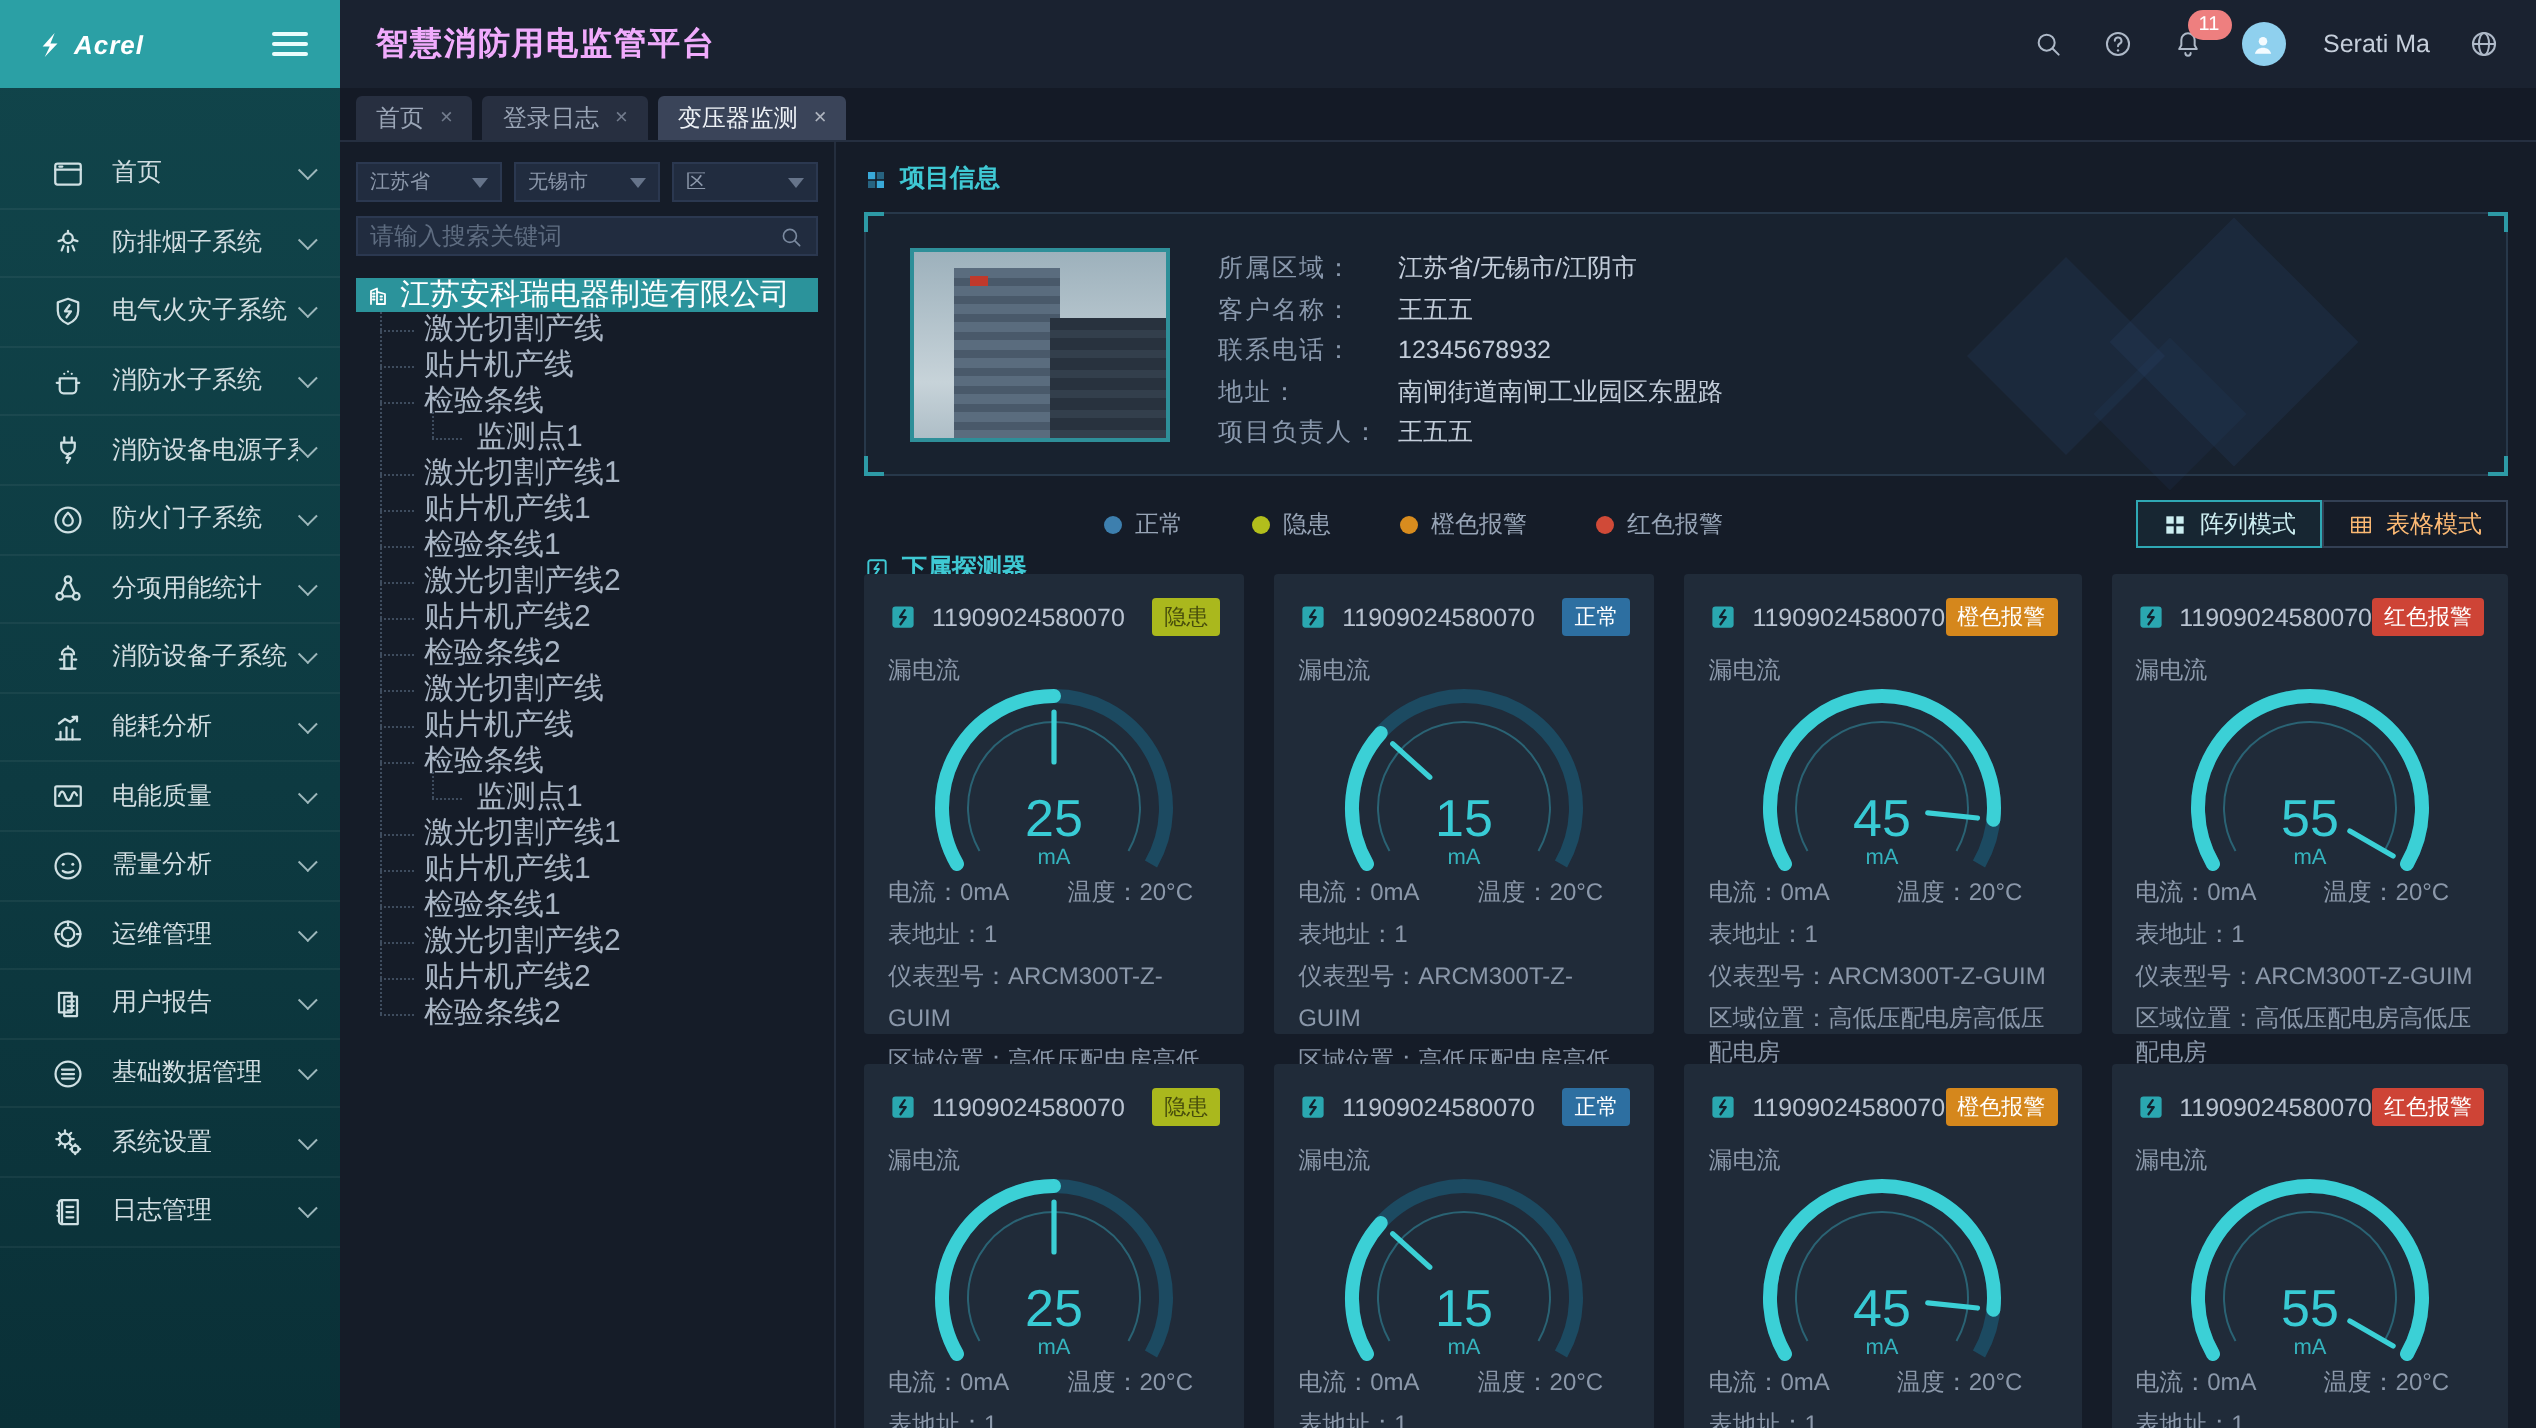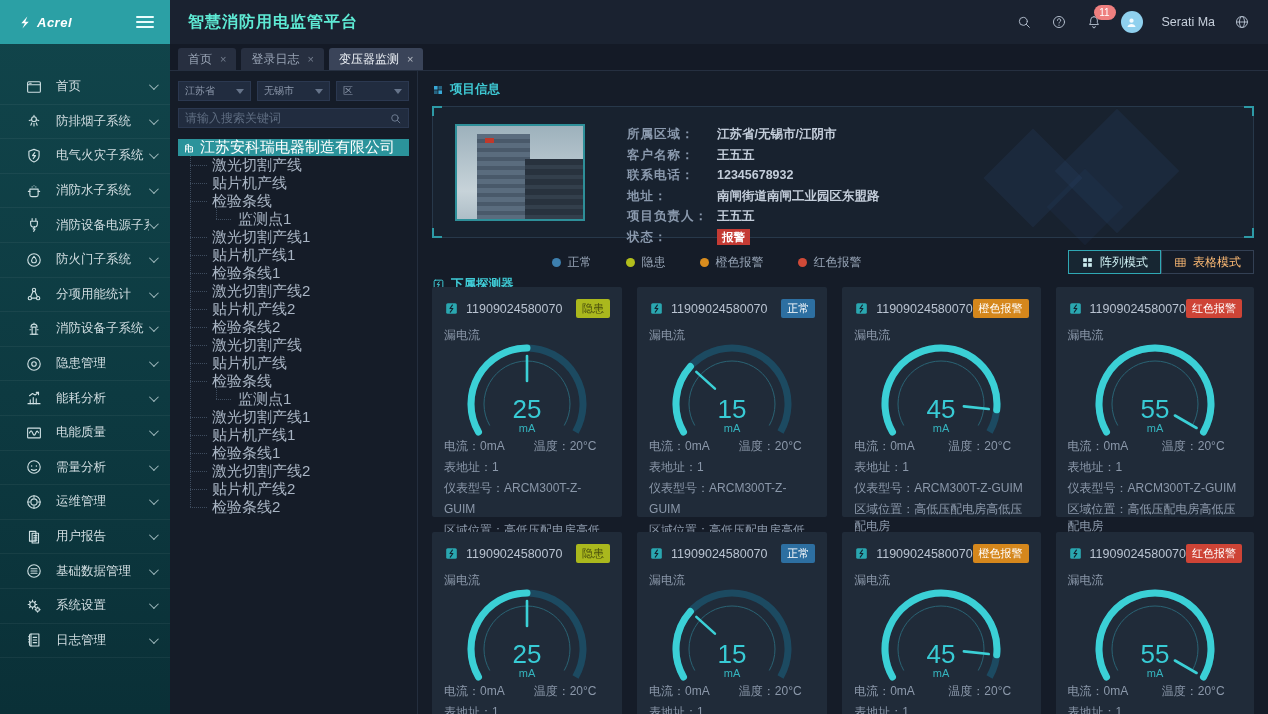--- a/index.html
+++ b/index.html
@@ -19,21 +19,21 @@
   .burger i { display:block; height:2px; background:#eafcfc; margin:3px 0; border-radius:1px; }
   .menu { padding-top:26px; }
   .menu-item { height:34.6px; display:flex; align-items:center; padding:0 14px 0 25px; color:#d2dee2; font-size:12.5px; border-bottom:1px solid rgba(255,255,255,.05); cursor:pointer; }
   .menu-item .mi-icon { width:18px; height:18px; margin-right:13px; color:#cfe0e3; flex:none; }
   .menu-item .mi-icon svg.ic { width:18px; height:18px; }
   .mi-label { white-space:nowrap; overflow:hidden; }
   .chev { margin-left:auto; width:7px; height:7px; border-right:1.4px solid #9db7bb; border-bottom:1.4px solid #9db7bb; transform:rotate(45deg) translateY(-2px); flex:none; }
 
   
   .header { position:absolute; left:170px; top:0; width:1098px; height:44px; background:#1a2230; display:flex; align-items:center; padding:0 18px; }
-  .page-title { color:#5eead4; font-size:16px; font-weight:bold; letter-spacing:1px; }
+  .page-title { color:#f0abfc; font-size:16px; font-weight:bold; letter-spacing:1px; }
   .h-right { margin-left:auto; display:flex; align-items:center; gap:19px; color:#aeb9c8; }
   .h-ic { width:16px; height:16px; cursor:pointer; position:relative; }
   .h-ic svg.ic { width:16px; height:16px; }
   .bell-badge { position:absolute; top:-9px; left:8px; min-width:22px; height:15px; background:#ee7f7f; color:#fff; font-size:10px; border-radius:8px; display:flex; align-items:center; justify-content:center; padding:0 4px; }
   .avatar { width:22px; height:22px; border-radius:50%; background:#8fd0ee; color:#f4fbff; display:flex; align-items:center; justify-content:center; cursor:pointer; }
   .avatar svg.ic { width:15px; height:15px; }
   .uname { font-size:12.5px; color:#c6cfdb; cursor:pointer; }
 
   
   .tabbar { position:absolute; left:170px; top:44px; width:1098px; height:27px; background:#141a26; border-bottom:1px solid #252f40; display:flex; align-items:flex-end; padding-left:8px; gap:5px; }
@@ -72,21 +72,21 @@
   .project-panel { margin-top:8px; position:relative; height:132px; border:1px solid #27384a; background:#18222f; display:flex; padding:17px 0 0 22px; }
   .corner { position:absolute; width:10px; height:10px; border-color:#2d9aa6; border-style:solid; border-width:0; }
   .c-tl { left:-1px; top:-1px; border-left-width:2px; border-top-width:2px; }
   .c-tr { right:-1px; top:-1px; border-right-width:2px; border-top-width:2px; }
   .c-bl { left:-1px; bottom:-1px; border-left-width:2px; border-bottom-width:2px; }
   .c-br { right:-1px; bottom:-1px; border-right-width:2px; border-bottom-width:2px; }
   .photo { width:130px; height:97px; border:2px solid #2e8f99; position:relative; overflow:hidden; background:linear-gradient(180deg,#9db1bc 0%,#c7d3d9 70%,#aebec7 100%); flex:none; }
   .ph-b1 { position:absolute; left:16%; top:9%; width:42%; height:91%; background:repeating-linear-gradient(180deg,#5a6c7e 0 5px,#49596a 5px 9px); }
   .ph-b2 { position:absolute; left:54%; top:36%; width:46%; height:64%; background:repeating-linear-gradient(180deg,#28323e 0 6px,#333f4c 6px 10px); }
   .ph-logo { position:absolute; left:22%; top:13%; width:9px; height:5px; background:#c0392b; }
-  .fields { margin-left:42px; font-size:12.5px; line-height:20.5px;font-weight:bold; }
+  .fields { margin-left:24px; font-size:12.5px; line-height:20.5px; }
   .frow { display:flex; }
   .flabel { width:90px; color:#8a99ad; letter-spacing:1px; flex:none; }
   .fvalue { color:#c3cdda; }
   .status-badge { display:inline-block; background:#c43b34; color:#fff; font-size:11.5px; height:16px; line-height:16px; padding:0 5px; margin-top:2px; }
   .cubes { position:absolute; right:55px; top:18px; width:220px; height:100px; pointer-events:none; }
   .cube { position:absolute; background:rgba(45,75,125,.17); transform:rotate(45deg); }
   .cube1 { width:70px; height:70px; left:20px; top:18px; }
   .cube2 { width:88px; height:88px; left:95px; top:2px; }
   .cube3 { width:54px; height:54px; left:80px; top:55px; background:rgba(45,75,125,.12); }
 
@@ -345,29 +345,20 @@
           <span class="mi-label">分项用能统计</span>
           <span class="chev"></span>
         </div>
         <div class="menu-item">
           <span class="mi-icon">
             <svg class="ic" viewBox="0 0 24 24">
               <use href="#i-hydrant"></use>
             </svg>
           </span>
           <span class="mi-label">消防设备子系统</span>
-          <span class="chev"></span>
-        </div>
-        <div class="menu-item">
-          <span class="mi-icon">
-            <svg class="ic" viewBox="0 0 24 24">
-              <use href="#i-target"></use>
-            </svg>
-          </span>
-          <span class="mi-label">隐患管理</span>
           <span class="chev"></span>
         </div>
         <div class="menu-item">
           <span class="mi-icon">
             <svg class="ic" viewBox="0 0 24 24">
               <use href="#i-chart"></use>
             </svg>
           </span>
           <span class="mi-label">能耗分析</span>
           <span class="chev"></span>
@@ -622,24 +613,20 @@
             <span class="fvalue">12345678932</span>
           </div>
           <div class="frow">
             <span class="flabel">地址：</span>
             <span class="fvalue">南闸街道南闸工业园区东盟路</span>
           </div>
           <div class="frow">
             <span class="flabel">项目负责人：</span>
             <span class="fvalue">王五五</span>
           </div>
-          <div class="frow">
-            <span class="flabel">状态：</span>
-            <span><span class="status-badge" style="background: rgb(196, 59, 52);">报警</span></span>
-          </div>
         </div>
       <div class="cubes">
         <div class="cube cube1"></div>
           <div class="cube cube2"></div>
           <div class="cube cube3"></div>
       </div>
     </div>
 
     <div class="toolbar">
       <div class="det-title">

